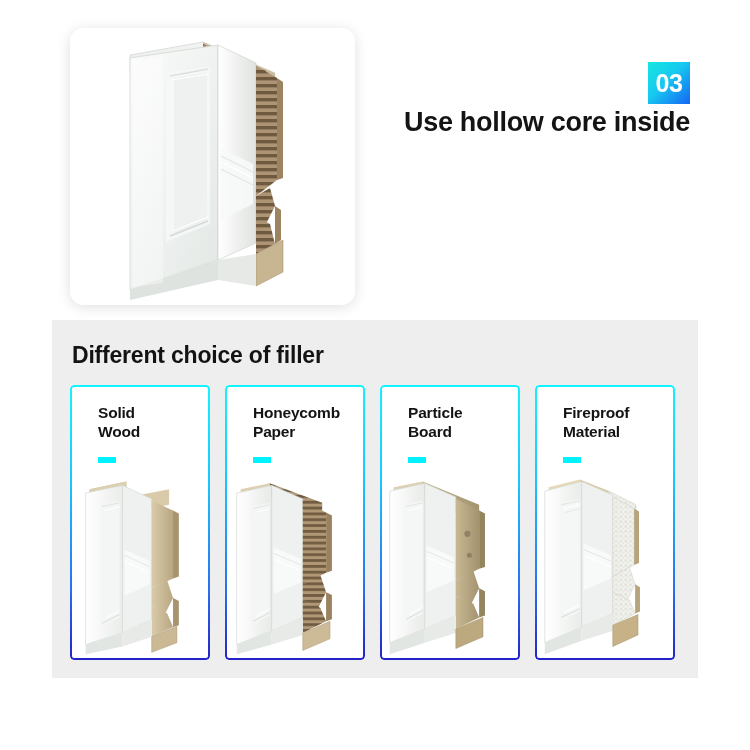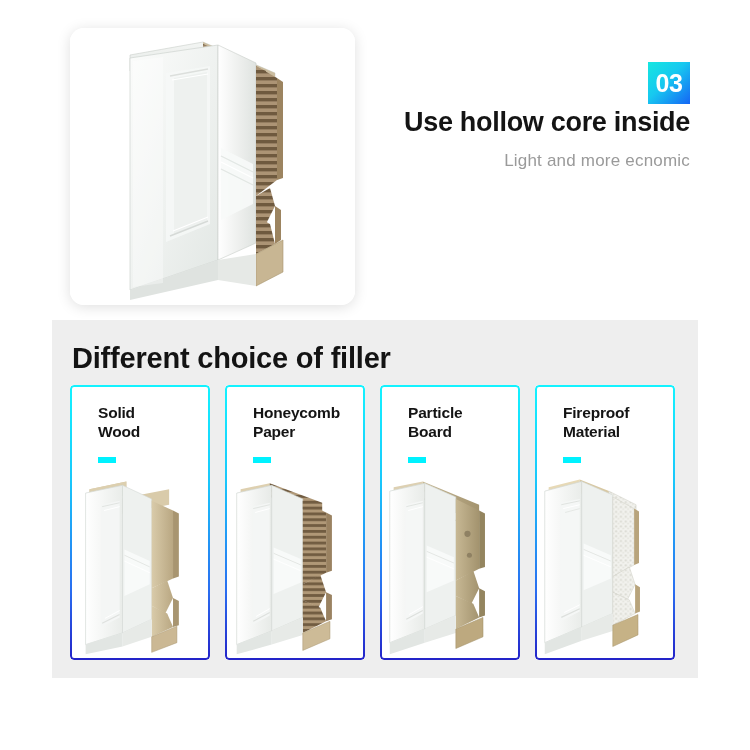--- a/index.html
+++ b/index.html
@@ -41,21 +41,21 @@
     letter-spacing:.2px;white-space:nowrap;
   }
 
   
   .panel{
     position:absolute;left:52px;top:320px;width:646px;height:358px;
     background:#eeeeee;
   }
   .panel-title{
     position:absolute;left:20px;top:22px;
-    font-size:29px;font-weight:bold;color:#131313;
+    font-size:23px;font-weight:bold;color:#131313;
     letter-spacing:-0.2px;
   }
 
   
   .cards{
     position:absolute;left:18px;top:65px;
     display:flex;gap:15px;
   }
   .card{
     position:relative;
@@ -158,21 +158,20 @@
 
       <polygon points="60,262 148,232 148,252 60,272" fill="#dfe3e0"></polygon>
 
       <polygon points="63,33 93,29 93,255 63,259" fill="#ffffff" opacity=".35"></polygon>
     </svg>
   </div>
 
   <div class="hero-text">
     <div class="badge">03</div>
     <div class="hero-title">Use hollow core inside</div>
-    <div class="hero-sub">Light and more ecnomic</div>
   </div>
 
   <div class="panel">
     <div class="panel-title">Different choice of filler</div>
 
     <div class="cards">
 
       <div class="card">
         <div class="card-inner">
           <div class="card-label">

